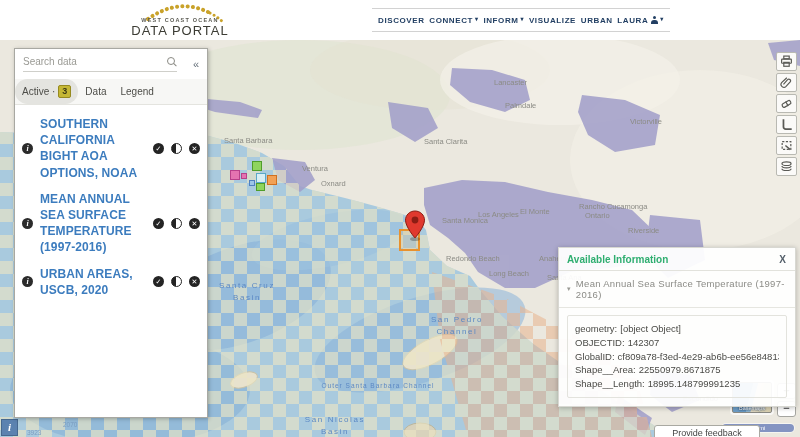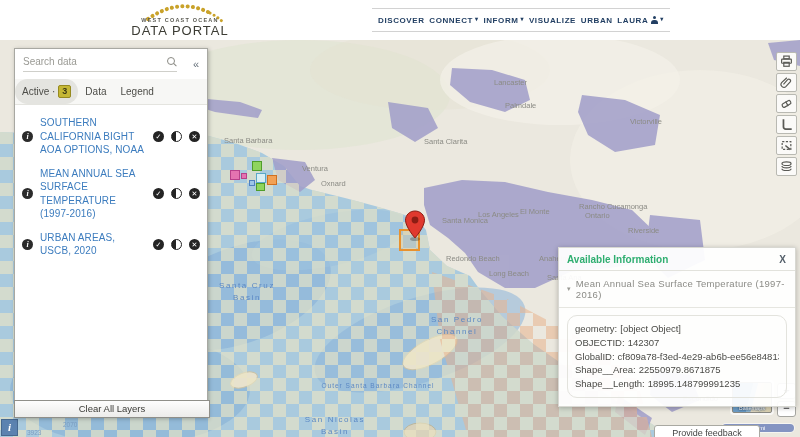--- a/index.html
+++ b/index.html
@@ -56,42 +56,42 @@
   .feedback-btn { position:absolute; left:654px; top:385px; width:106px; height:16px; background:#fff; border:1px solid #a9a9a2; border-radius:3px 3px 0 0; font-size:9px; color:#444; text-align:center; line-height:14px; cursor:pointer; }
   .attio { position:absolute; left:1px; top:379px; width:17px; height:17px; background:#5b82b0; border:1px solid #46688f; color:#fff; font-family:"Liberation Serif",serif; font-style:italic; font-weight:bold; font-size:11px; text-align:center; line-height:15px; cursor:pointer; }
 
   
   .popup { position:absolute; left:558px; top:207px; width:238px; background:rgba(255,255,255,.94); border:1px solid #d8d8d2; box-shadow:0 1px 5px rgba(0,0,0,.25); z-index:10; }
   .popup-head { display:flex; justify-content:space-between; align-items:center; padding:6px 8px 5px 8px; border-bottom:1px solid #e2e2dc; }
   .popup-title { color:#2fae70; font-size:10px; font-weight:bold; }
   .popup-close { color:#55606b; font-size:10px; font-weight:bold; cursor:pointer; padding:0 1px; }
   .popup-section { display:flex; align-items:center; gap:5px; padding:7px 8px; border-bottom:1px solid #e6e6e0; color:#8b8b86; font-size:9.5px; letter-spacing:.3px; cursor:pointer; }
   .popup-caret { font-size:7px; color:#9a9a94; }
-  .popup-body { margin:7px 8px 8px 8px; border:1px solid #e3e3dd; border-radius:10px; padding:6px 7px; }
+  .popup-body { margin:7px 8px 8px 8px; border:1px solid #e3e3dd; border-radius:2px; padding:6px 7px; }
   .field-row { font-size:9.5px; color:#4a4a46; line-height:13.8px; white-space:nowrap; overflow:hidden; }
   .field-row .fl { margin-right:3px; }
 
   
   .sidebar { position:absolute; left:2px; top:48px; width:194px; height:370px; background:#fff; border:1px solid #a8a8a2; box-shadow:1px 1px 4px rgba(0,0,0,.25); z-index:20;margin-left:12px; }
   .search-row { display:flex; align-items:center; padding:7px 6px 0 8px; }
   .search-wrap { flex:1; display:flex; align-items:center; border-bottom:1px solid #cfcfca; padding-bottom:4px; margin-right:14px; }
   .search-input { flex:1; border:none; outline:none; font-size:10px; color:#444; background:transparent; font-family:"Liberation Sans",sans-serif; }
   .search-input::placeholder { color:#9a9a94; }
   .search-icon { width:11px; height:11px; position:relative; flex:0 0 auto; }
   .search-icon::before { content:""; position:absolute; left:1px; top:1px; width:6px; height:6px; border:1.2px solid #8a8a84; border-radius:50%; }
   .search-icon::after { content:""; position:absolute; left:7.5px; top:7.5px; width:3.5px; height:1.2px; background:#8a8a84; transform:rotate(45deg); }
   .collapse-btn { font-size:11px; color:#66707a; cursor:pointer; line-height:10px; padding:0 2px; }
   .tab-row { display:flex; align-items:stretch; margin-top:7px; background:#f7f7f5; border-bottom:1px solid #e4e4df; font-size:10px; color:#55555 0; }
   .tab { padding:6px 7px; color:#4d4d48; cursor:pointer; display:flex; align-items:center; gap:3px; }
   .tab.active { background:#e4e4e0;border-radius:13px; }
   .tab-badge { background:#c5b735; border:1px solid #968a20; color:#3c3a14; font-weight:bold; font-size:9px; padding:0 3px; border-radius:2px; line-height:11px; }
   .layer-list { padding:6px 5px 0 5px; }
   .layer-row { display:flex; align-items:center; padding:5px 2px; }
   .info-ic { flex:0 0 auto; width:11px; height:11px; border-radius:50%; background:#2b2b2b; color:#fff; font-family:"Liberation Serif",serif; font-style:italic; font-weight:bold; font-size:8px; text-align:center; line-height:11px; cursor:pointer; }
-  .layer-name { flex:1; margin:0 7px; font-size:10px; font-weight:normal; color:#3c7cbe; line-height:1.35; cursor:pointer; letter-spacing:.1px; }
+  .layer-name { flex:1; margin:0 7px; font-size:12px; font-weight:bold; color:#3c7cbe; line-height:1.35; cursor:pointer; letter-spacing:.1px; }
   .layer-icons { display:flex; gap:7px; flex:0 0 auto; }
   .ci { width:11px; height:11px; border-radius:50%; background:#242424; color:#fff; font-size:7px; text-align:center; line-height:11px; cursor:pointer; }
   .ci.half { background:linear-gradient(90deg,#242424 50%,#fff 50%); border:1px solid #242424; width:11px; height:11px; line-height:9px; }
   .clear-btn { position:absolute; left:-1px; bottom:-1px; width:196px; height:18px; background:linear-gradient(#fdfdfd,#ececea); border:1px solid #8f8f89; font-size:9.5px; color:#3a3a36; text-align:center; line-height:16px; cursor:pointer; }
 </style>
 </head>
 <body>
 
 <div class="screen">
 
@@ -321,16 +321,15 @@
       <div class="layer-row">
         <span class="info-ic">i</span>
         <span class="layer-name">URBAN AREAS, USCB, 2020</span>
         <span class="layer-icons">
           <span class="ci">✓</span>
           <span class="ci half"></span>
           <span class="ci">✕</span>
         </span>
       </div>
     </div>
-    <button class="clear-btn">Clear All Layers</button>
   </aside>
 
 </div>
 
 </body></html>

